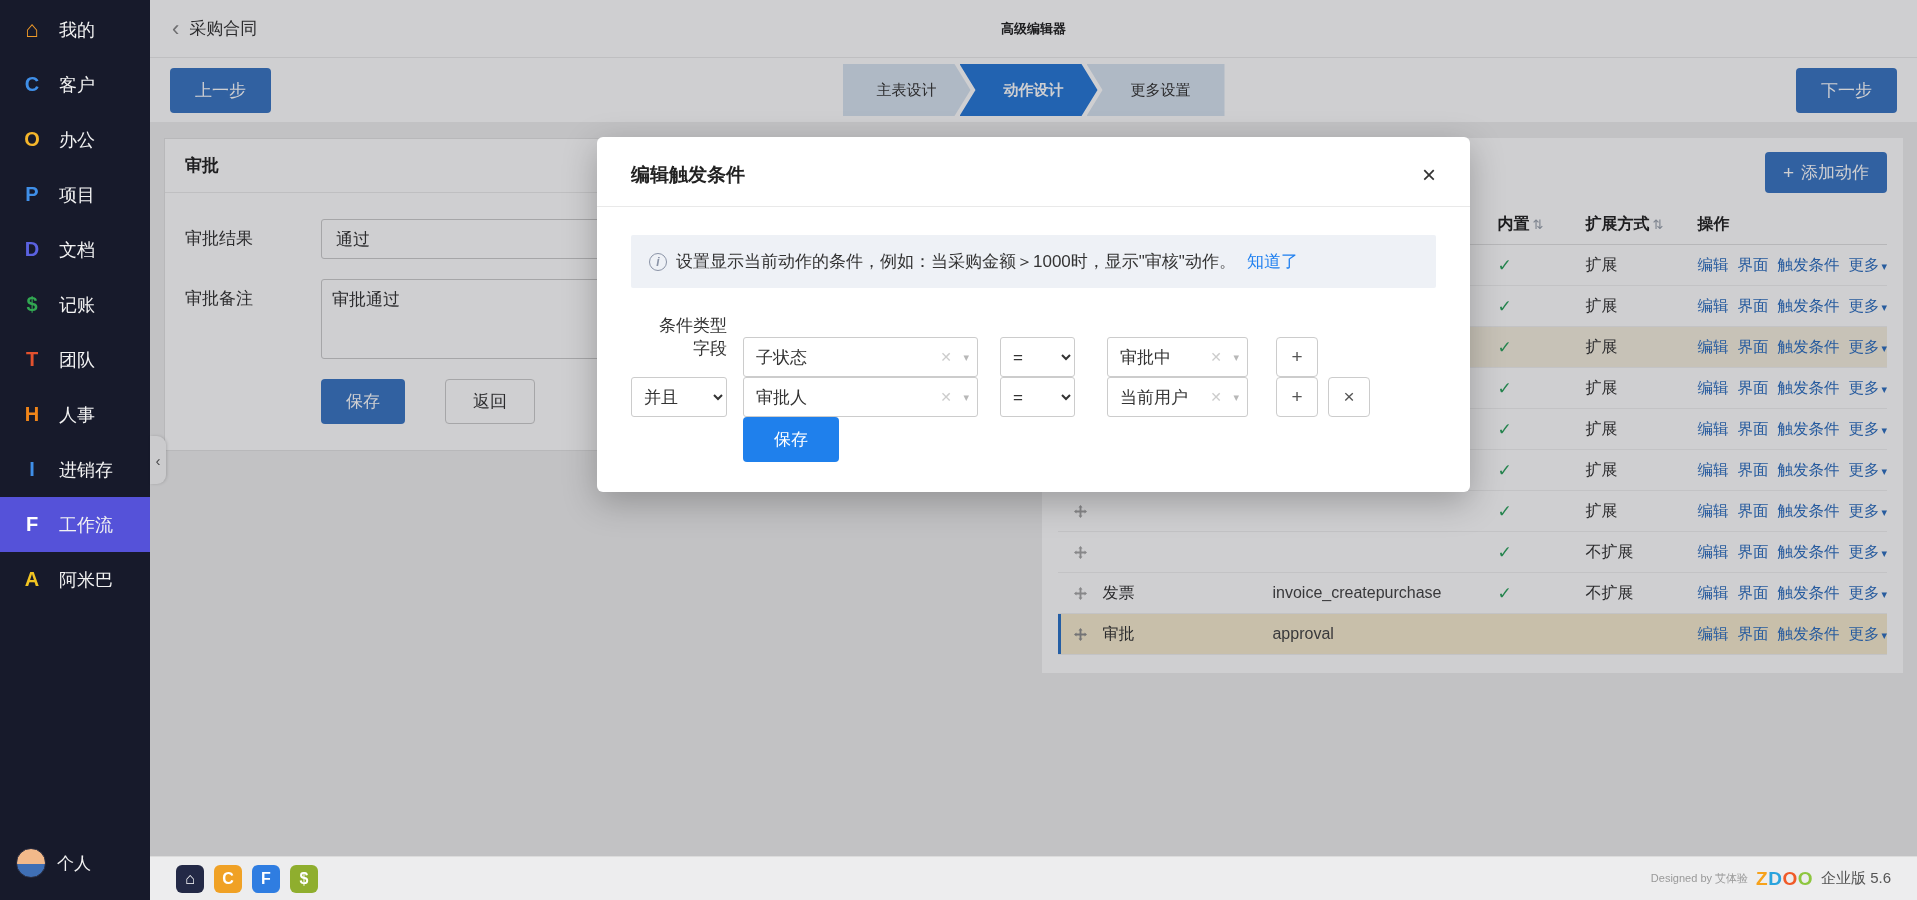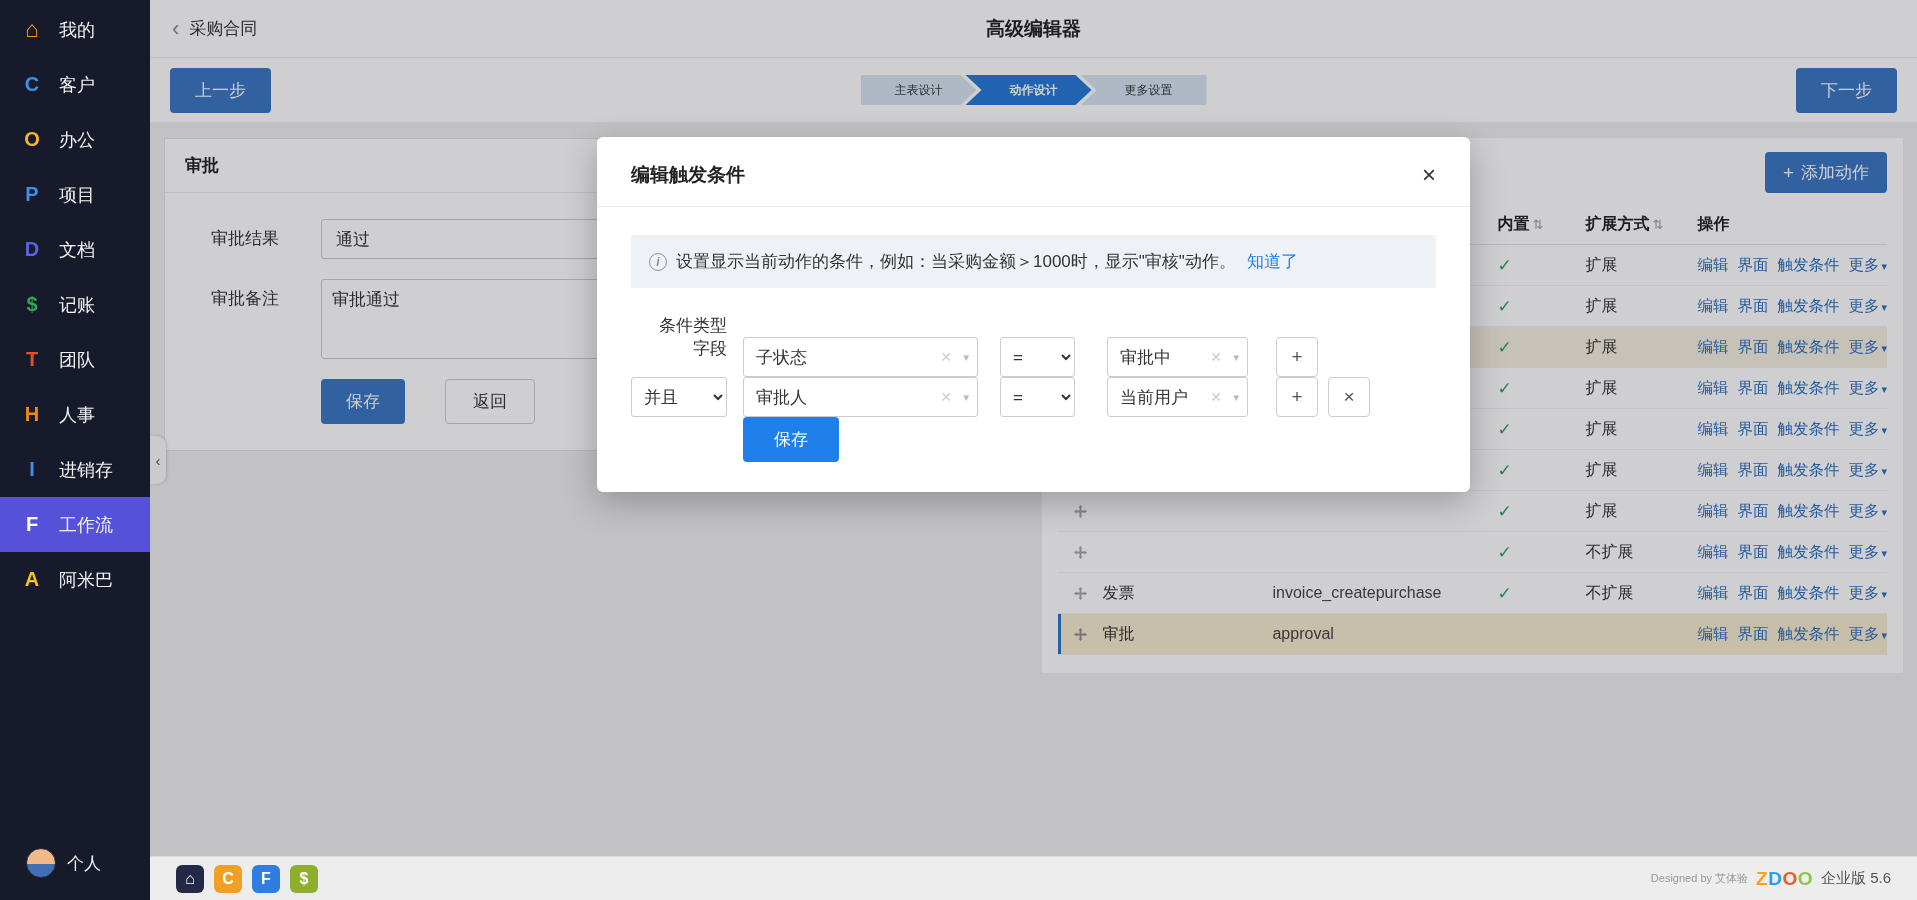--- a/index.html
+++ b/index.html
@@ -7,51 +7,51 @@
   body { position:relative; background:#efefef; overflow:hidden; }
   a { text-decoration:none; cursor:pointer; }
 
   
   .sidebar { position:absolute; left:0; top:0; width:150px; height:900px; background:#171a2b; z-index:40; display:flex; flex-direction:column; }
   .side-items { padding-top:2px; }
   .sidebar-item { height:55px; display:flex; align-items:center; padding-left:18px; gap:13px; color:#f2f2f2; font-size:18px; cursor:pointer; }
   .sidebar-item.active { background:#5552d9; }
   .icon-badge { width:28px; text-align:center; font-weight:700; font-size:20px; }
   .icon-badge.house { font-size:23px; }
-  .side-profile { margin-top:auto; margin-bottom:12px; height:50px; display:flex; align-items:center; padding-left:26px; gap:11px; color:#f2f2f2; font-size:17px; cursor:pointer; }
+  .side-profile { margin-top:auto; margin-bottom:12px; height:50px; display:flex; align-items:center; padding-left:16px; gap:11px; color:#f2f2f2; font-size:17px; cursor:pointer; }
   .avatar { width:30px; height:30px; border-radius:50%; background:linear-gradient(#f2b98a 55%, #3f6fb5 45%); border:1px solid #2a2d40; }
   .collapse-tab { position:absolute; left:150px; top:436px; width:16px; height:48px; background:#fbfbfb; border-radius:0 9px 9px 0; z-index:45; display:flex; align-items:center; justify-content:center; color:#555; font-size:15px; cursor:pointer; box-shadow:1px 0 3px rgba(0,0,0,.15); }
 
   
   .main { position:absolute; left:150px; top:0; right:0; height:856px; background:#efefef; z-index:10; }
   .topbar { height:57px; background:#fff; display:flex; align-items:center; padding:0 22px; position:relative; }
   .breadcrumb { display:flex; align-items:center; gap:10px; color:#333; font-size:17px; z-index:2; cursor:pointer; }
   .back-ico { color:#888; font-size:22px; line-height:1; }
-  .page-title { position:absolute; left:0; right:0; text-align:center; font-size:19px; font-weight:700; color:#222; }
+  .page-title { position:absolute; left:0; right:0; text-align:center; font-size:13px; font-weight:700; color:#222; }
 
   .stepbar { height:65px; background:#fff; border-top:1px solid #ececec; display:flex; align-items:center; padding:0 20px; position:relative; }
   .steps { position:absolute; left:50%; transform:translateX(-50%); display:flex; }
-  .step { height:30px; display:flex; align-items:center; padding:0 34px; font-size:12px; background:#d8e4f0; color:#333; cursor:pointer; }
+  .step { height:52px; display:flex; align-items:center; padding:0 34px; font-size:15px; background:#d8e4f0; color:#333; cursor:pointer; }
   .step.first { clip-path:polygon(0 0, calc(100% - 16px) 0, 100% 50%, calc(100% - 16px) 100%, 0 100%); }
   .step.mid   { clip-path:polygon(0 0, calc(100% - 16px) 0, 100% 50%, calc(100% - 16px) 100%, 0 100%, 16px 50%); margin-left:-11px; padding-left:44px; }
   .step.last  { clip-path:polygon(0 0, 100% 0, 100% 100%, 0 100%, 16px 50%); margin-left:-11px; padding-left:44px; }
   .step.active { background:#2779d8; color:#fff; font-weight:700; }
 
   .btn { font-size:17px; border-radius:4px; cursor:pointer; border:none; }
   .btn-blue { background:#3a76c4; color:#fff; padding:11px 25px; }
   .btn-plain { background:#fff; border:1px solid #ccc; color:#333; padding:10px 27px; }
   .next { margin-left:auto; }
 
   .content { padding:16px 14px; display:flex; gap:28px; align-items:flex-start; }
   .card { background:#fff; border:1px solid #e3e3e3; }
   .card.approval-card { width:856px; }
   .card-title { padding:15px 20px; font-size:17px; font-weight:700; border-bottom:1px solid #ececec; color:#222; }
   .form { padding:26px 20px; }
   .form-row { display:flex; margin-bottom:20px; }
-  .form-label { width:120px; text-align:center; margin-right:16px; line-height:40px; font-size:17px; color:#333; flex:none; }
+  .form-label { width:120px; text-align:left; margin-right:16px; line-height:40px; font-size:17px; color:#333; flex:none; }
   .form-select { width:540px; height:40px; font-size:17px; border:1px solid #ccc; border-radius:3px; padding:0 10px; background:#fff; color:#333; }
   .form-textarea { width:540px; height:80px; border:1px solid #ccc; border-radius:3px; font-size:17px; padding:8px 10px; resize:none; color:#333; }
   .form-actions { margin-left:136px; display:flex; gap:40px; }
 
   .card.actions-card { flex:1; padding:14px 16px 18px; border:none; background:#fff; }
   .add-row { display:flex; justify-content:flex-end; margin-bottom:12px; }
   .btn-add { display:flex; align-items:center; gap:7px; background:#3a76c4; color:#fff; padding:9px 18px; font-size:17px; border:none; border-radius:4px; cursor:pointer; }
   .btn-add .plus { font-size:19px; line-height:1; }
 
   .trow { display:grid; grid-template-columns:44px 170px 225px 88px 112px 1fr; align-items:center; height:41px; border-bottom:1px solid #f1f1f1; font-size:16px; color:#333; }

